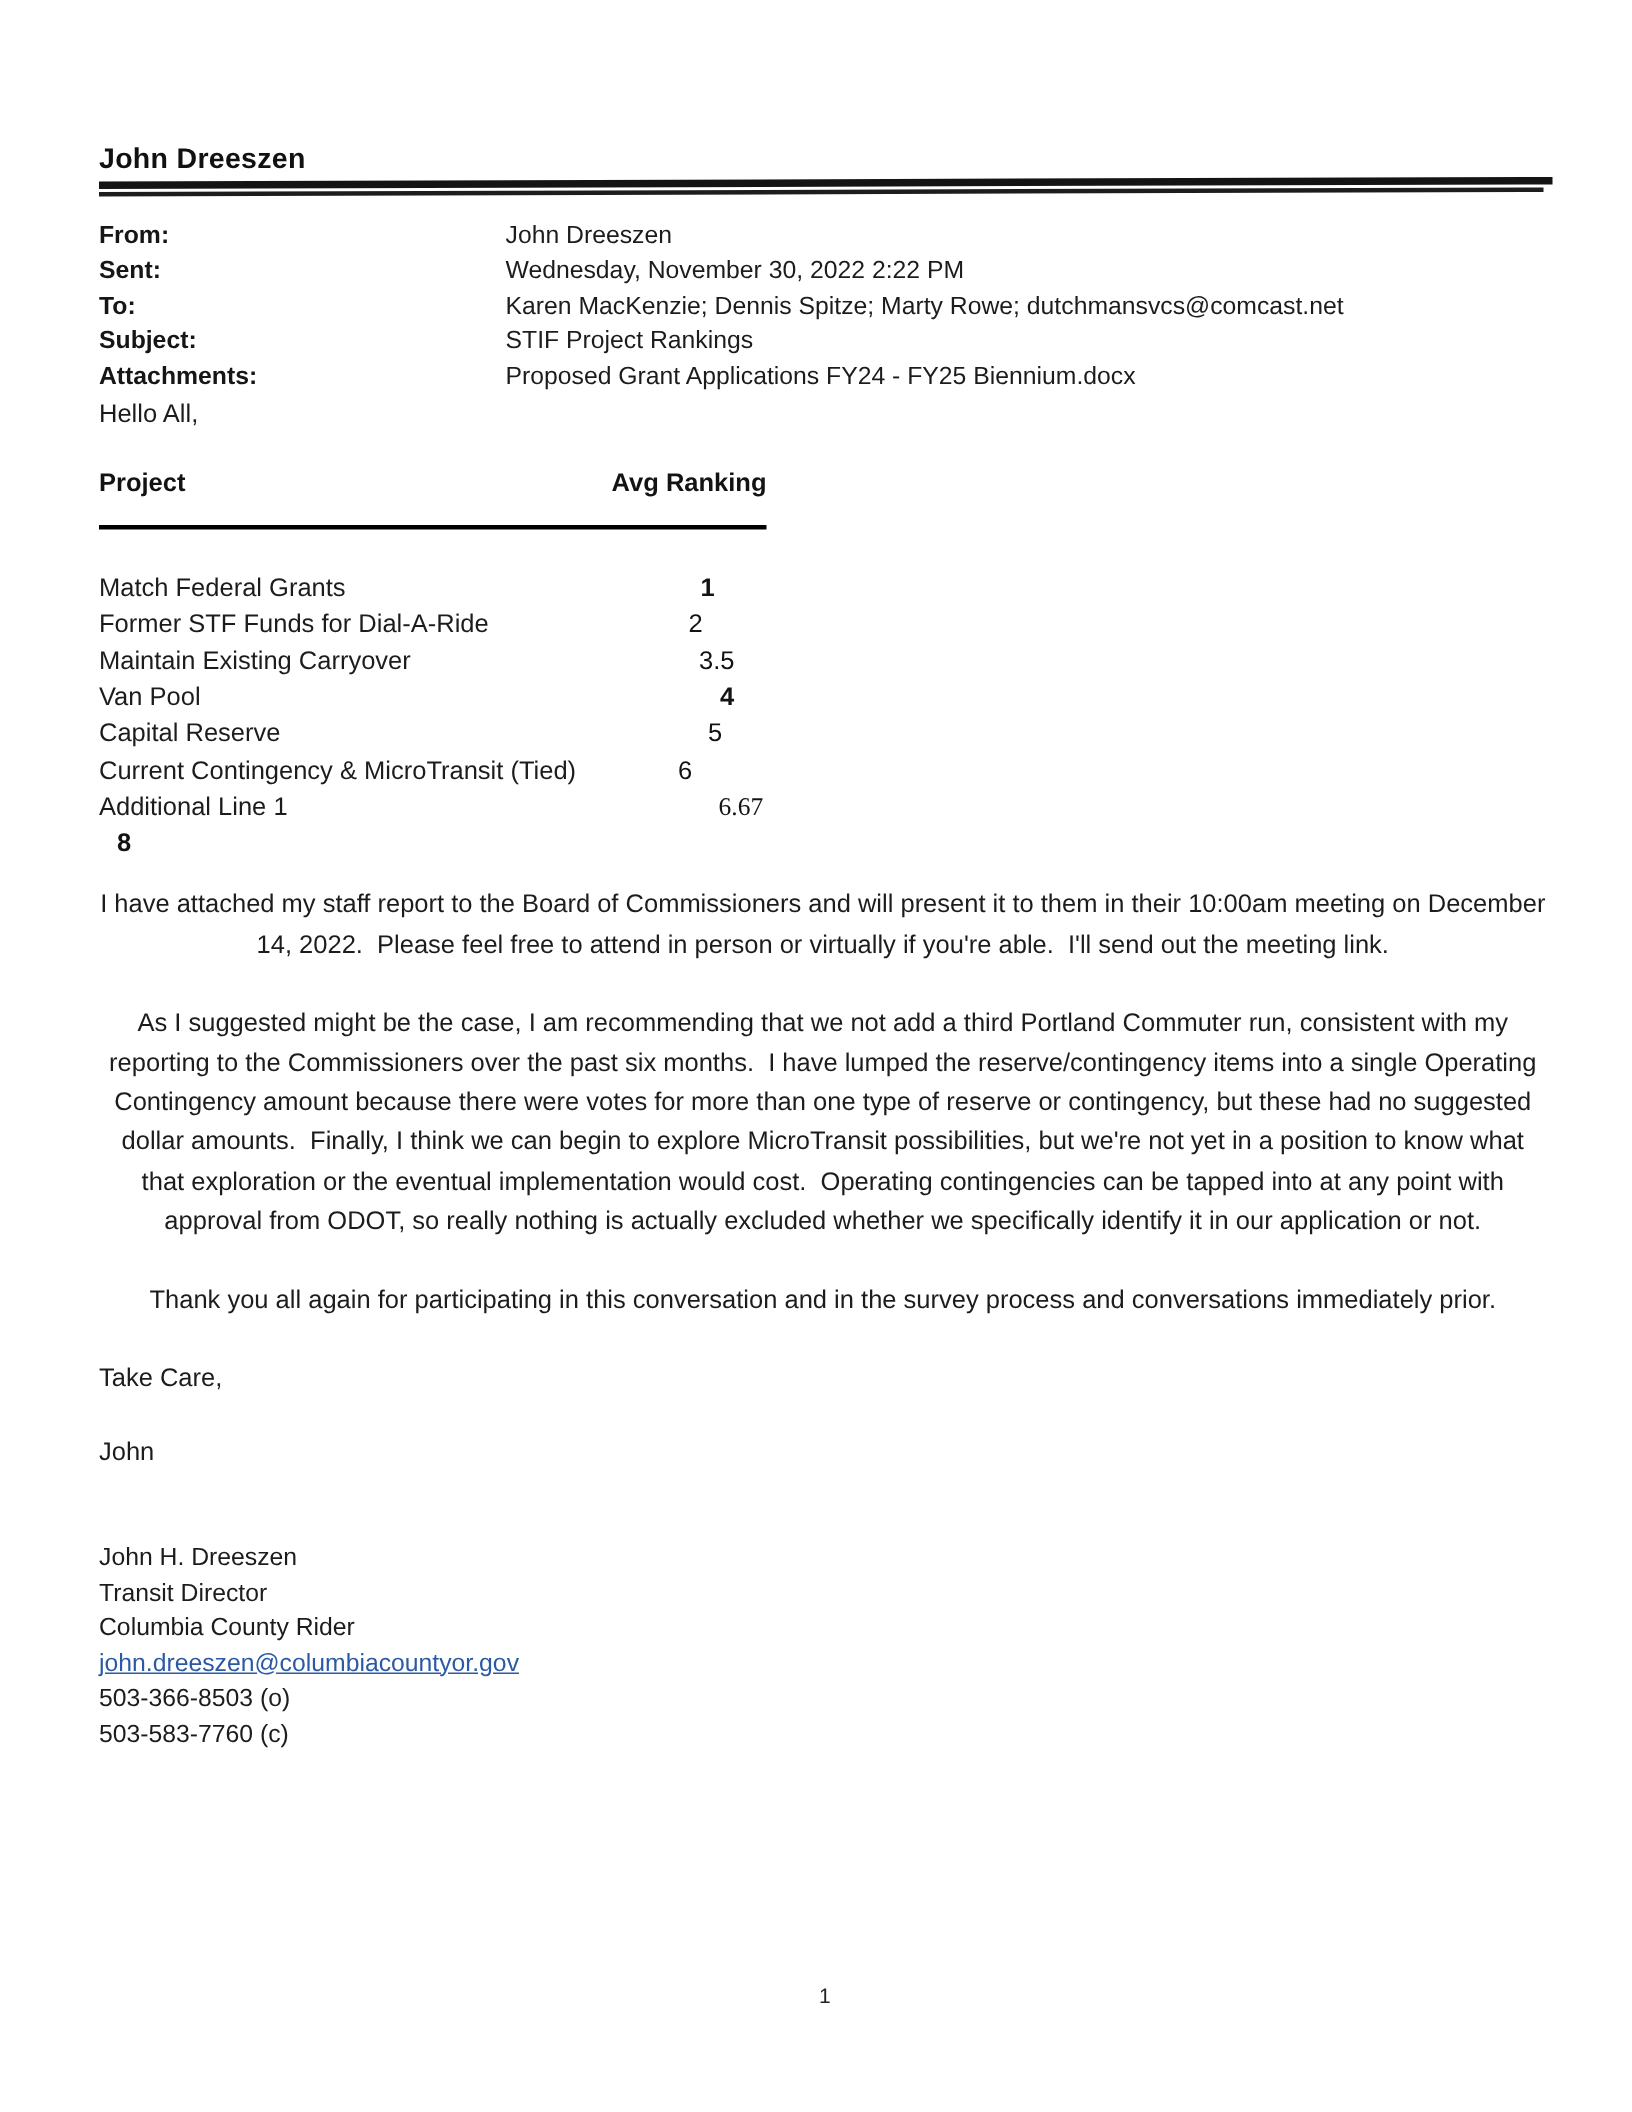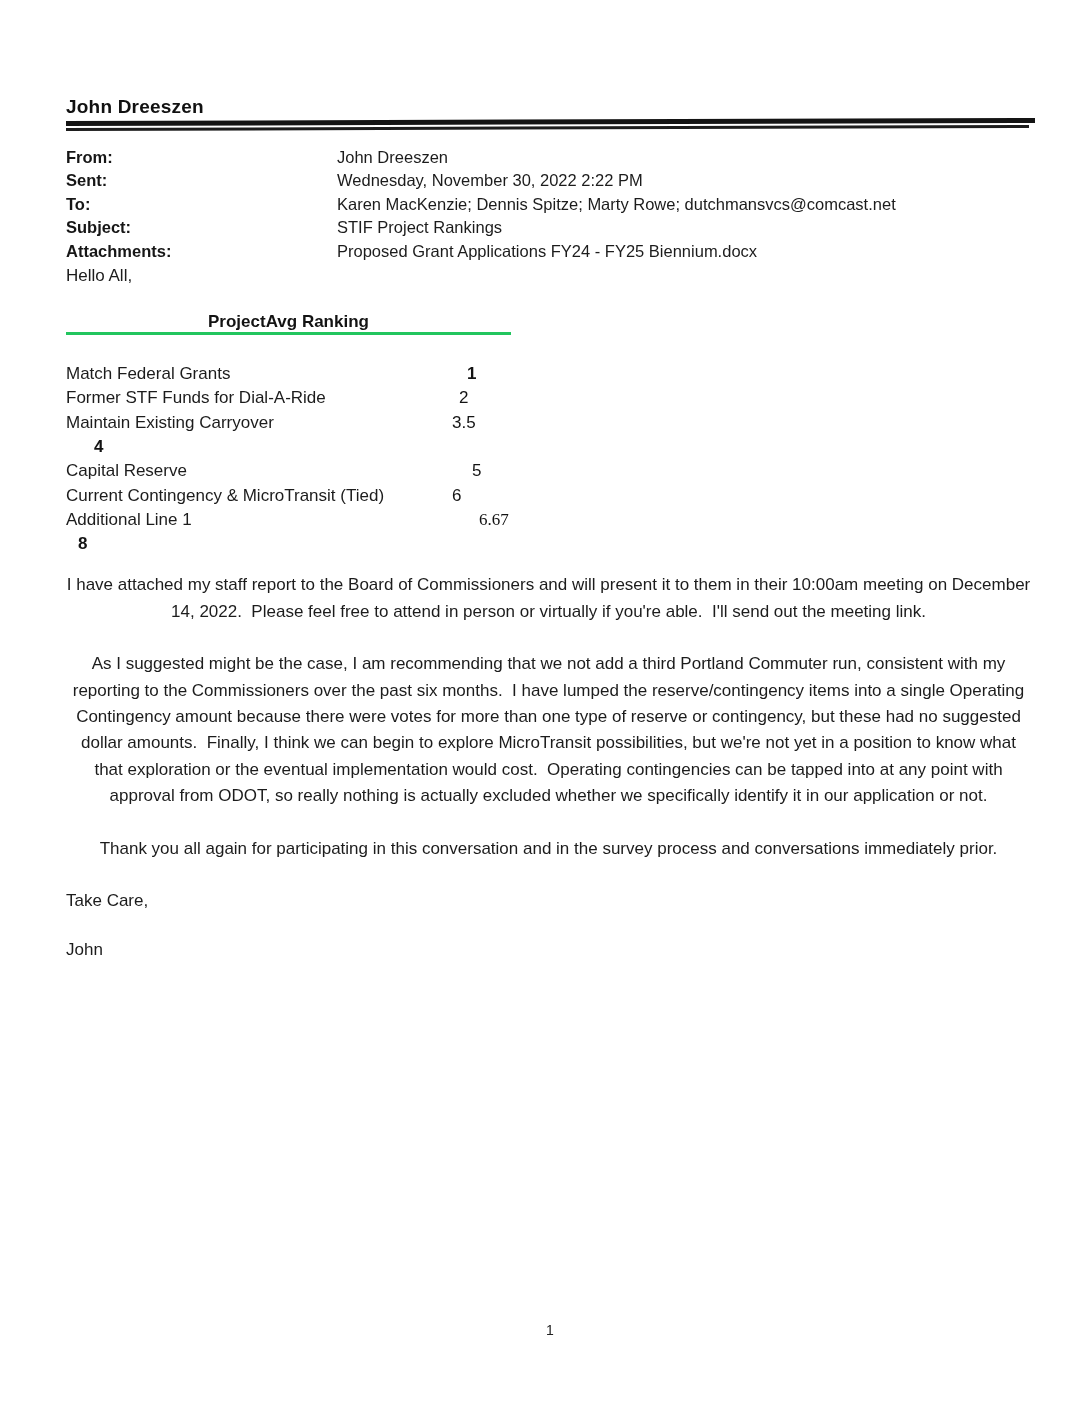--- a/index.html
+++ b/index.html
@@ -51,35 +51,35 @@
     line-height: 26.4px;
     max-width: 965px;
     white-space: pre-wrap;
     text-align: center;
   }
   .para-first { margin-top: 16px; }
   
   .rank-table { margin-top: 23px; }
   .rank-header {
     display: flex;
-    justify-content: center;
+    justify-content: space-between;
     width: 445px;
     font-weight: bold;
     font-size: 17px;
-    padding-bottom: 0;
-    border-bottom: 3px solid #22c55e;
+    padding-bottom: 18px;
+    border-bottom: 3px solid #000000;
     color: #131313;
   }
   .rank-rows { margin-top: 27px; }
   .rank-row { display: flex; line-height: 24.3px; font-size: 17px; }
   .rank-project { flex: 0 0 386px; }
   .rank-value { color: #131313; }
   .rank-row:nth-child(1) .rank-value { margin-left: 15px; font-weight: 600; }
   .rank-row:nth-child(2) .rank-value { margin-left: 7px; }
-  .rank-row:nth-child(3) .rank-value { margin-left: 0; }
+  .rank-row:nth-child(3) .rank-value { margin-left: 14px; }
   .rank-row:nth-child(4) .rank-value { margin-left: 28px; font-weight: 600; }
   .rank-row:nth-child(5) .rank-value { margin-left: 20px; }
   .rank-row:nth-child(6) .rank-value { margin-left: 0; }
   .rank-row:nth-child(7) .rank-value { margin-left: 27px; font-family: Liberation Serif, serif; }
   .rank-row:nth-child(8) .rank-value { margin-left: 12px; font-weight: 600; }
   
   .closing { margin-top: 26px; line-height: 26px; }
   .signoff { margin-top: 23px; line-height: 26px; }
   .signature { margin-top: 46px; }
   .sig-line { line-height: 23.5px; font-size: 16.5px; }
@@ -148,20 +148,21 @@
       </div>
       <div class="rank-row">
         <span class="rank-project">Former STF Funds for Dial-A-Ride</span>
         <span class="rank-value">2</span>
       </div>
       <div class="rank-row">
         <span class="rank-project">Maintain Existing Carryover</span>
         <span class="rank-value">3.5</span>
       </div>
       <div class="rank-row">
+        <span class="rank-project">Van Pool</span>
         <span class="rank-value">4</span>
       </div>
       <div class="rank-row">
         <span class="rank-project">Capital Reserve</span>
         <span class="rank-value">5</span>
       </div>
       <div class="rank-row">
         <span class="rank-project">Current Contingency &amp; MicroTransit (Tied)</span>
         <span class="rank-value">6</span>
       </div>
@@ -175,16 +176,26 @@
     </div>
   </div>
 
   <div class="body-text para para-first">I have attached my staff report to the Board of Commissioners and will present it to them in their 10:00am meeting on December 14, 2022.  Please feel free to attend in person or virtually if you're able.  I'll send out the meeting link.</div>
   <div class="body-text para">As I suggested might be the case, I am recommending that we not add a third Portland Commuter run, consistent with my reporting to the Commissioners over the past six months.  I have lumped the reserve/contingency items into a single Operating Contingency amount because there were votes for more than one type of reserve or contingency, but these had no suggested dollar amounts.  Finally, I think we can begin to explore MicroTransit possibilities, but we're not yet in a position to know what that exploration or the eventual implementation would cost.  Operating contingencies can be tapped into at any point with approval from ODOT, so really nothing is actually excluded whether we specifically identify it in our application or not.</div>
   <div class="body-text para">Thank you all again for participating in this conversation and in the survey process and conversations immediately prior.</div>
 
   <div class="body-text closing">Take Care,</div>
   <div class="body-text signoff">John</div>
 
+  <div class="signature">
+    <div class="sig-line">John H. Dreeszen</div>
+    <div class="sig-line">Transit Director</div>
+    <div class="sig-line">Columbia County Rider</div>
+    <div class="sig-line">
+      <a class="sig-link">john.dreeszen@columbiacountyor.gov</a>
+    </div>
+    <div class="sig-line">503-366-8503 (o)</div>
+    <div class="sig-line">503-583-7760 (c)</div>
+  </div>
 
   <div class="page-number">1</div>
 
 </div>
 
 </body></html>

